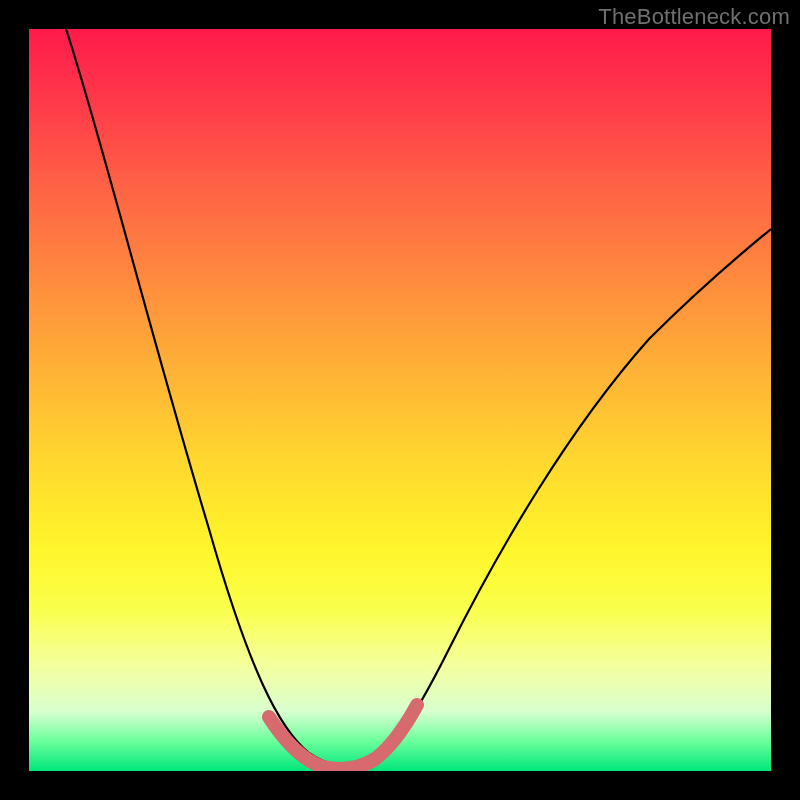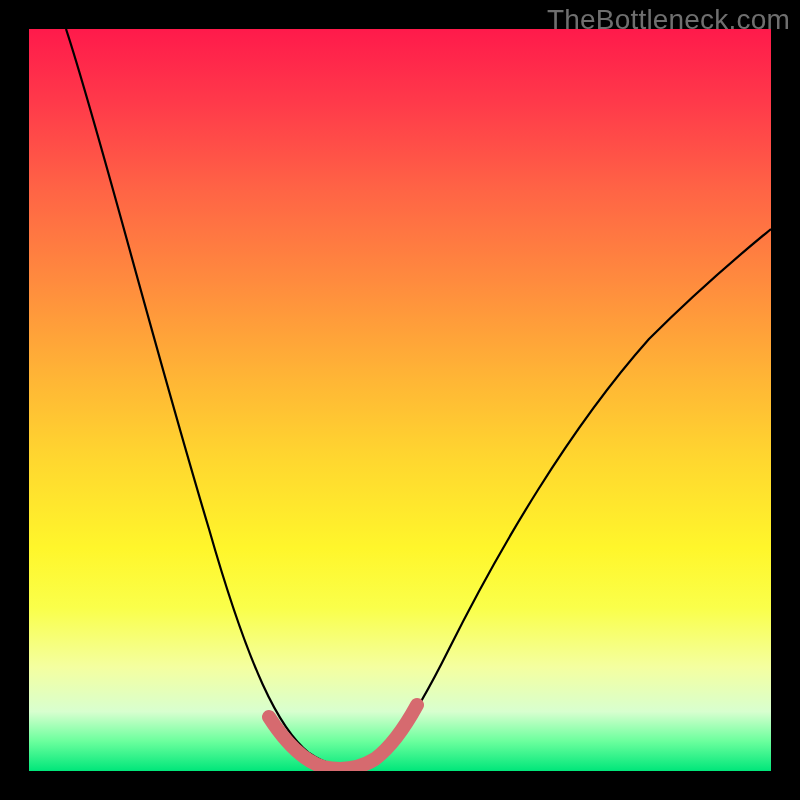--- a/index.html
+++ b/index.html
@@ -30,21 +30,21 @@
       #d8ffcf 92%,
       #6bff9d 96%,
       #00e67a 100%
     );
   }
   .watermark {
     position: absolute;
     top: 4px;
     right: 10px;
     color: #6f6f6f;
-    font-size: 28px;
+    font-size: 22px;
     letter-spacing: 0.2px;
     font-weight: 400;
     user-select: none;
   }
   svg.curve {
     position: absolute;
     left: 0;
     top: 0;
     width: 742px;
     height: 742px;

